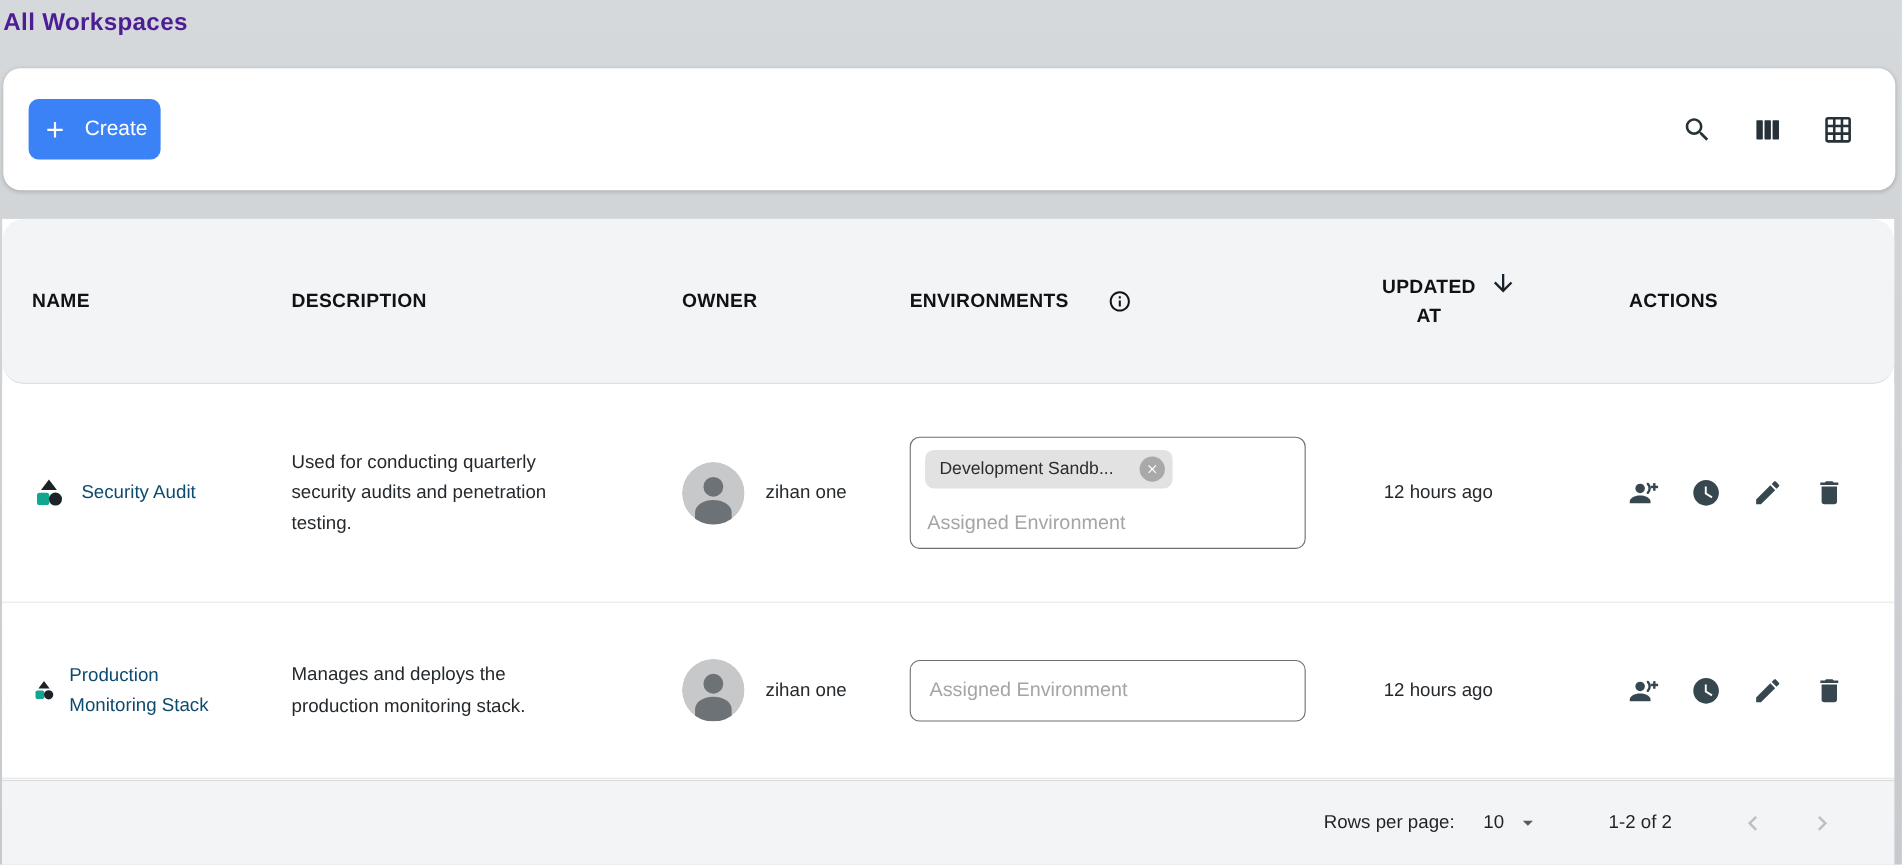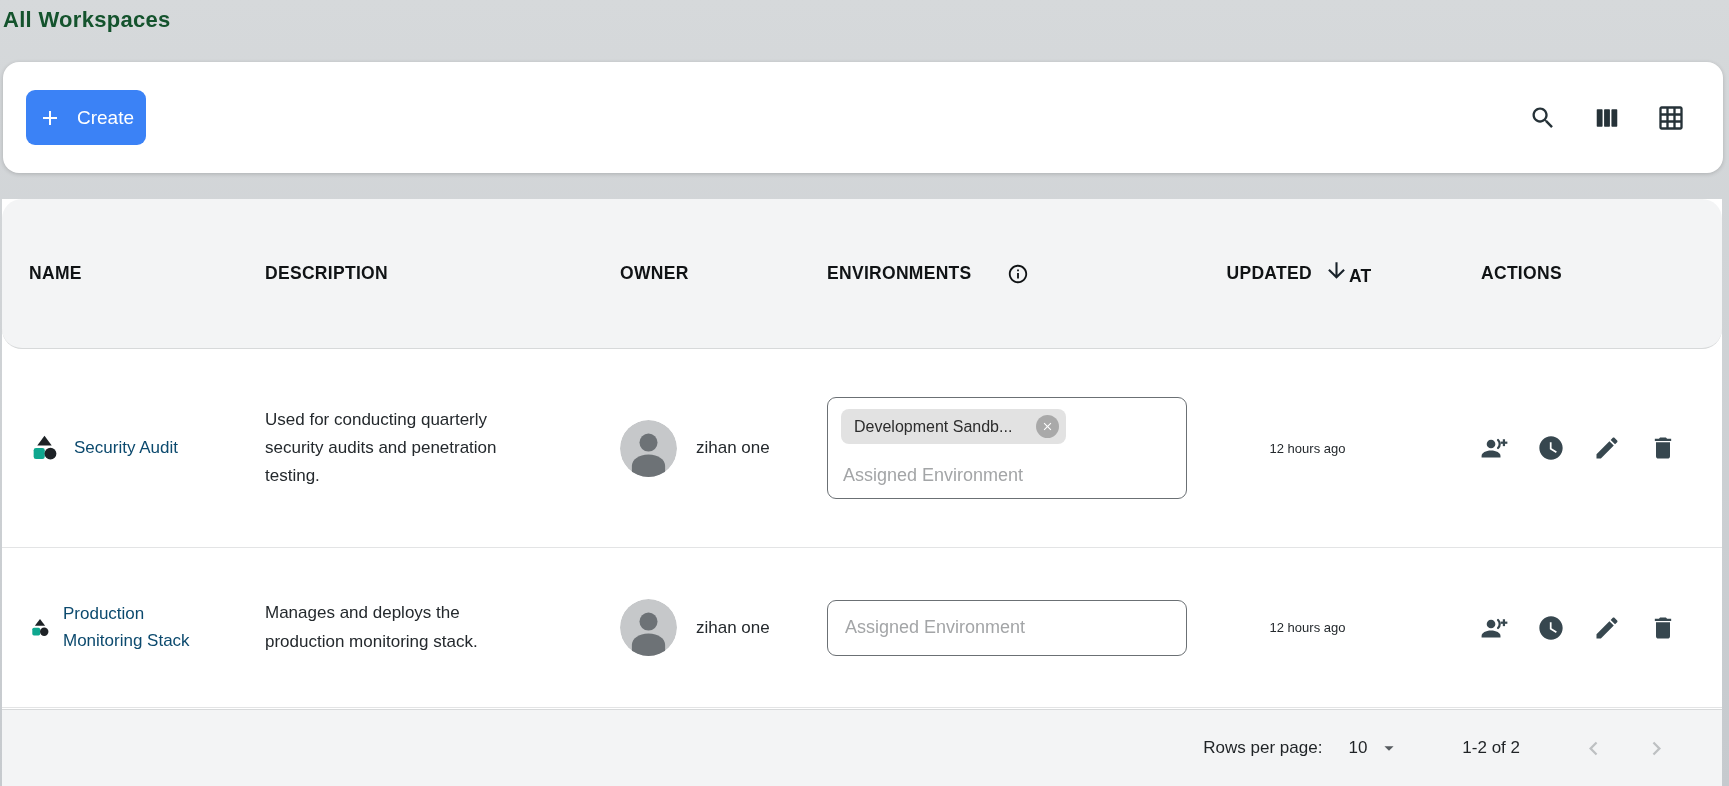--- a/index.html
+++ b/index.html
@@ -7,21 +7,21 @@
   body {
     font-family: "Liberation Sans", sans-serif;
     background: linear-gradient(180deg, #d6d9db 0%, #c6cace 100%);
     color: #24292d;
   }
   
   .page-title {
     padding: 7px 0 0 3px;
     font-size: 22px;
     font-weight: 600;
-    color: #14532d;
+    color: #4c1d95;
     letter-spacing: .3px;
     height: 36px;
   }
   
   .toolbar-card {
     margin: 26px 6px 0 3px;
     height: 111px;
     background: #ffffff;
     border-radius: 16px;
     box-shadow: 0 1px 4px rgba(0,0,0,.18);
@@ -73,21 +73,21 @@
   .c-name    { width: 246px; padding-left: 27px; }
   .c-desc    { width: 355px; padding-left: 17px; }
   .c-owner   { width: 207px; padding-left: 17px; }
   .c-env     { width: 385px; padding-left: 17px; }
   .c-updated { width: 225px; justify-content: center; text-align: center; }
   .c-actions { width: 300px; padding-left: 61px; }
   
   .th-inline { display: flex; align-items: center; gap: 24px; }
   .info-icon { width: 22px; height: 22px; margin-left: 11px; color: #101315; display: inline-flex; cursor: pointer; }
   .info-icon svg { width: 100%; height: 100%; fill: currentColor; }
-  .updated-wrap { display: flex; flex-direction: row; align-items: center; line-height: 1.2; margin-left: 20px; }
+  .updated-wrap { display: flex; flex-direction: column; align-items: center; line-height: 1.2; margin-left: 20px; }
   .updated-line1 { display: flex; align-items: center; }
   .sort-arrow { width: 25px; height: 25px; margin-left: 12px; margin-top: -6px; color: #18222a; display: inline-flex; cursor: pointer; }
   .sort-arrow svg { width: 100%; height: 100%; fill: currentColor; }
   .updated-line2 { margin-right: 37px; margin-top: 6px; }
   
   .ws-logo { display: inline-flex; flex-shrink: 0; }
   .ws-logo.big { width: 31px; height: 31px; margin-right: 14px; }
   .ws-logo.small { width: 22px; height: 22px; margin-right: 12px; }
   .ws-name { font-size: 17px; color: #0c4a6e; line-height: 1.55; max-width: 155px; }
   .desc-text { font-size: 17px; color: #24292d; line-height: 1.65; max-width: 262px; }
@@ -117,21 +117,21 @@
   }
   .chip-x {
     width: 23px; height: 23px; border-radius: 50%;
     background: #a9a9a9;
     display: inline-flex; align-items: center; justify-content: center;
     cursor: pointer;
   }
   .chip-x svg { width: 13px; height: 13px; fill: #ffffff; }
   .env-placeholder { font-size: 18px; color: #a3a5a7; padding-left: 2px; }
   
-  .updated-text { font-size: 13px; color: #24292d; }
+  .updated-text { font-size: 17px; color: #24292d; }
   .actions-wrap { display: flex; align-items: center; gap: 28px; }
   .action-icon { width: 28px; height: 28px; color: #37474f; display: inline-flex; cursor: pointer; }
   .action-icon svg { width: 100%; height: 100%; fill: currentColor; }
   
   .tfoot {
     height: 77px;
     background: #f3f4f5;
     border-top: 1px solid #d7d9da;
     display: flex;
     align-items: center;

